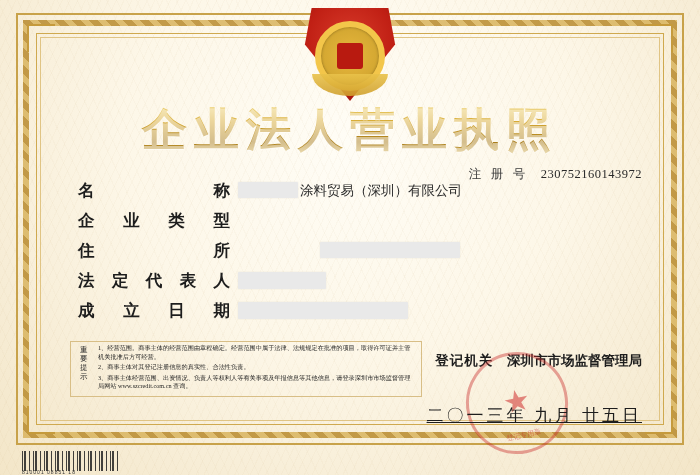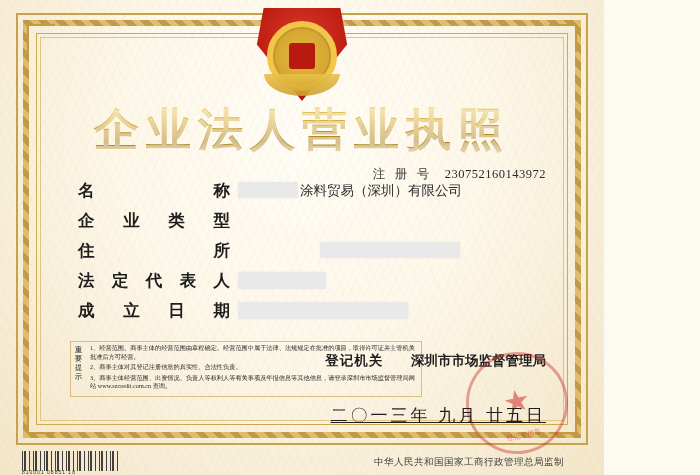--- a/index.html
+++ b/index.html
@@ -2,21 +2,21 @@
 <html><head>
 <meta charset="utf-8">
 <style>
   html,body{margin:0;padding:0;}
   body{
     width:700px;height:475px;overflow:hidden;
     font-family:"Liberation Sans","DejaVu Sans",sans-serif;
     background:#fdfaf2;
   }
   #cert{
-    position:relative;width:604px;height:475px;
+    position:relative;width:700px;height:475px;
     background:
       radial-gradient(ellipse at 50% 30%, #fffdf6 0%, #fdf7e8 45%, #f7edd6 75%, #f3e6c8 100%);
     overflow:hidden;
   }
   
   #cert:before{
     content:"";position:absolute;inset:0;
     background-image:
       repeating-linear-gradient(115deg, rgba(200,170,120,.055) 0 1px, transparent 1px 7px),
       repeating-linear-gradient(65deg, rgba(200,170,120,.05) 0 1px, transparent 1px 9px);
@@ -138,41 +138,42 @@
     box-shadow:0 0 0 1px rgba(0,0,0,.02);
   }
 
   
   .notice{
     position:absolute;left:72px;top:344px;width:344px;
     display:flex;gap:5px;
   }
   .notice .side{
     width:13px;font-size:7.5px;line-height:9px;color:#2f2f2f;
-    text-align:center;letter-spacing:0;
+    letter-spacing:0;
     padding-top:1px;
+    padding-left:8px;
   }
   .notice .body{
     flex:1;border:none;
     font-size:6.2px;line-height:8.6px;color:#1f1f1f;
     font-family:"Liberation Serif","DejaVu Serif",serif;
   }
   .notice .body p{margin:0 0 2px 0;}
   .notice-box-border{
     position:absolute;left:70px;top:341px;width:350px;height:54px;
     border:1px solid #d8be86;
   }
 
   
   .authority{
     position:absolute;right:58px;top:352px;
     font-size:13.5px;color:#1d1d1d;font-weight:bold;white-space:nowrap;
   }
   .authority .lbl{letter-spacing:1px;}
-  .authority .val{margin-left:24px;}
+  .authority .val{margin-left:10px;}
   .date{
     position:absolute;right:58px;top:404px;
     font-size:17px;color:#1d1d1d;letter-spacing:3px;white-space:nowrap;text-decoration:underline;
   }
 
   
   .seal{
     position:absolute;left:466px;top:352px;width:96px;height:96px;
     border-radius:50%;
     border:3px solid rgba(200,40,40,.55);
@@ -303,17 +304,16 @@
     <span class="val">深圳市市场监督管理局</span>
   </div>
 
   <div class="seal">
     <div class="star">★</div>
     <div class="bottomtext">登记专用章</div>
   </div>
 
   <div class="date">二〇一三年 九月 廿五日</div>
 
-  <div class="footer">中华人民共和国国家工商行政管理总局监制</div>
   <div class="barcode"></div>
   <div class="barcode-num">810001 08851 18</div>
 
 </div>
 
 </body></html>

